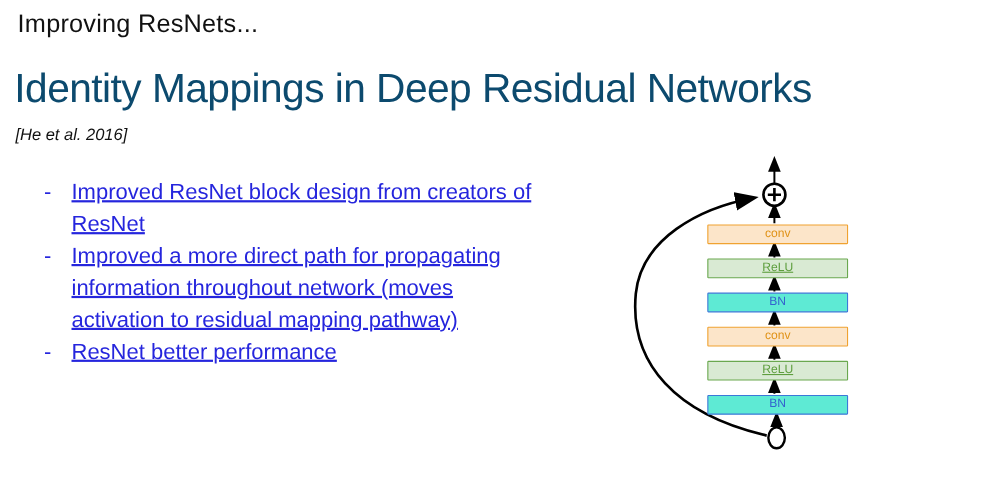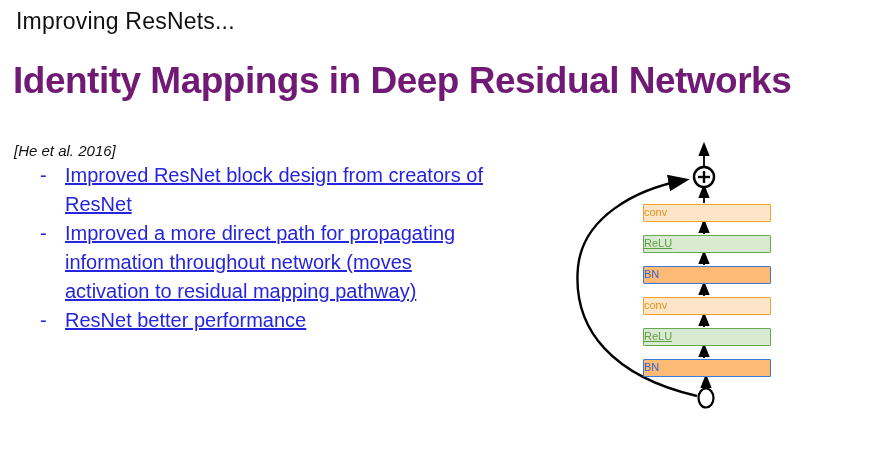--- a/index.html
+++ b/index.html
@@ -18,33 +18,32 @@
     font-size: 23px;
     letter-spacing: 0.2px;
     color: #111;
     text-align: center;
   }
 
   .title {
     position: absolute;
     left: 13px; top: 60px;
     font-size: 37px;
-    font-weight: 700;
+    font-weight: 400;
     letter-spacing: -0.5px;
     white-space: nowrap;
-    color: #701a75;
+    color: #0c4a6e;
   }
 
   .citation {
     position: absolute;
     left: 14px; top: 114px;
     font-size: 15px;
     font-style: italic;
     color: #111;
-    margin-top: 28px;
   }
 
   .bullets {
     position: absolute;
     left: 40px; top: 161px;
     width: 460px;
     list-style: none;
     font-size: 20px;
     line-height: 29px;
     color: #2525dd;
@@ -66,25 +65,25 @@
 
   .block {
     position: absolute;
     left: 83px;
     width: 128px;
     height: 18px;
     border: 1.5px solid;
     border-radius: 1px;
     font-size: 11px;
     line-height: 15px;
-    text-align: left;
+    text-align: center;
   }
   .block.conv { background: #fce5c9; border-color: #f0a230; color: #e09217; }
   .block.relu { background: #d9ead3; border-color: #6aa84f; color: #5e9e3e; text-decoration: underline; }
-  .block.bn   { background: #fdba74; border-color: #3c78d8; color: #3464ce; }
+  .block.bn   { background: #5eead4; border-color: #3c78d8; color: #3464ce; }
 
   .b0 { top: 69px; }
   .b1 { top: 100px; }
   .b2 { top: 131px; }
   .b3 { top: 162px; }
   .b4 { top: 193px; }
   .b5 { top: 224px; }
 </style>
 </head>
 <body>

